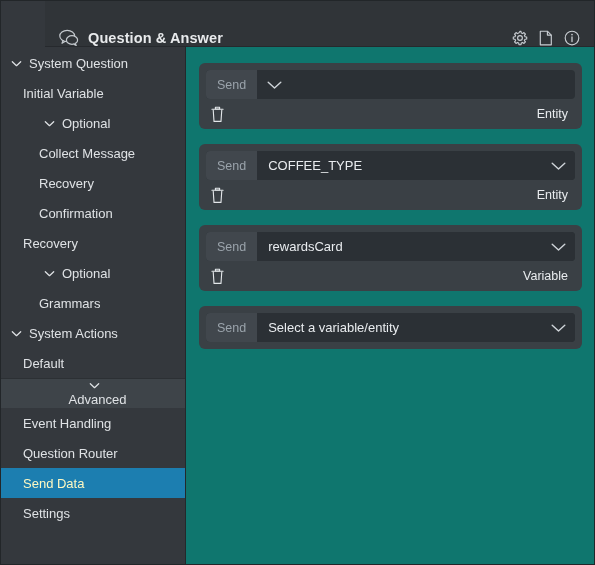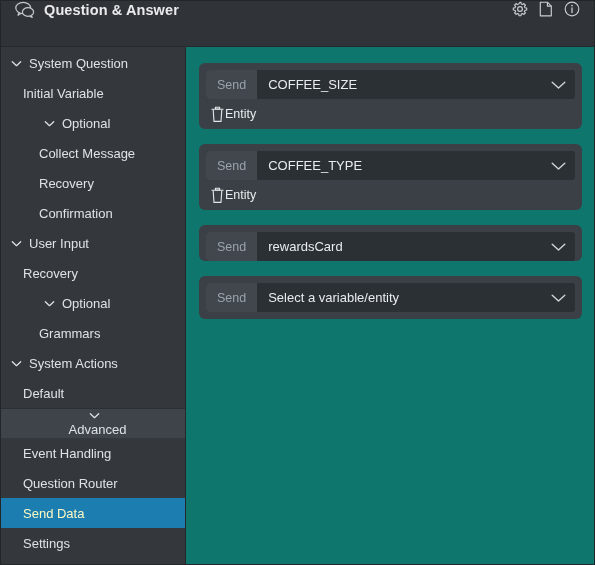--- a/index.html
+++ b/index.html
@@ -25,24 +25,25 @@
     border: 1px solid #222629;
     overflow: hidden;
   }
 
   
   .titlebar {
     height: 46px;
     min-height: 46px;
     background: #303438;
     display: flex;
-    align-items: flex-start;
+    align-items: flex-end;
     padding: 0 14px 0 14px;
     box-sizing: border-box;
     border-bottom: 1px solid #26292d;
+    margin-left: 44px;
   }
   .title-left {
     display: flex;
     align-items: center;
     gap: 9px;
     flex: 1;
   }
   .title-text {
     color: #e8eaec;
     font-size: 14.5px;
@@ -148,20 +149,21 @@
     width: 34px;
     display: flex;
     align-items: center;
     justify-content: center;
     background: #2b3035;
   }
   .card-footer {
     height: 30px;
     display: flex;
     align-items: center;
+    justify-content: space-between;
     padding: 0 7px 0 4px;
   }
   .type-label {
     color: #e9ecef;
     font-size: 12.5px;
   }
   .trash { display:block; line-height:0; cursor:pointer; }
 </style>
 </head>
 <body>
@@ -225,26 +227,20 @@
         </div>
         <div class="nav-item lvl3">
           <span>Collect Message</span>
         </div>
         <div class="nav-item lvl3">
           <span>Recovery</span>
         </div>
         <div class="nav-item lvl3">
           <span>Confirmation</span>
         </div>
-        <div class="nav-item lvl0 group">
-          <svg class="chev" viewBox="0 0 13 13">
-            <path d="M2.3 4.7 L6.5 8.7 L10.7 4.7" fill="none" stroke="currentColor" stroke-width="1.25" stroke-linecap="round" stroke-linejoin="round"></path>
-          </svg>
-          <span>User Input</span>
-        </div>
         <div class="nav-item lvl1">
           <span>Recovery</span>
         </div>
         <div class="nav-item lvl2">
           <svg class="chev" viewBox="0 0 13 13">
             <path d="M2.3 4.7 L6.5 8.7 L10.7 4.7" fill="none" stroke="currentColor" stroke-width="1.25" stroke-linecap="round" stroke-linejoin="round"></path>
           </svg>
           <span>Optional</span>
         </div>
         <div class="nav-item lvl3">
@@ -276,21 +272,20 @@
         </div>
         <div class="nav-item lvl1">
           <span>Settings</span>
         </div>
       </div>
 
     <div class="main" id="main">
         <div class="card">
           <div class="field-row">
             <div class="field-prefix">Send</div>
-            <div class="field-value">COFFEE_SIZE</div>
             <div class="field-chev">
               <svg width="17" height="12" viewBox="0 0 17 12">
                 <path d="M2.2 3.2 L8.5 9.0 L14.8 3.2" fill="none" stroke="#cfd4d9" stroke-width="1.4" stroke-linecap="round" stroke-linejoin="round"></path>
               </svg>
             </div>
           </div>
           <div class="card-footer">
             <span class="trash"><svg width="15" height="17" viewBox="0 0 15 17">
                 <path d="M5.4 1.2 H9.6 V3.0 H5.4 Z" fill="none" stroke="#e3e7ea" stroke-width="1.1" stroke-linejoin="round"></path>
                 <path d="M1.9 3.3 H13.1" stroke="#e3e7ea" stroke-width="1.1" stroke-linecap="round"></path>
@@ -321,20 +316,28 @@
         <div class="card">
           <div class="field-row">
             <div class="field-prefix">Send</div>
             <div class="field-value">rewardsCard</div>
             <div class="field-chev">
               <svg width="17" height="12" viewBox="0 0 17 12">
                 <path d="M2.2 3.2 L8.5 9.0 L14.8 3.2" fill="none" stroke="#cfd4d9" stroke-width="1.4" stroke-linecap="round" stroke-linejoin="round"></path>
               </svg>
             </div>
           </div>
+          <div class="card-footer">
+            <span class="trash"><svg width="15" height="17" viewBox="0 0 15 17">
+                <path d="M5.4 1.2 H9.6 V3.0 H5.4 Z" fill="none" stroke="#e3e7ea" stroke-width="1.1" stroke-linejoin="round"></path>
+                <path d="M1.9 3.3 H13.1" stroke="#e3e7ea" stroke-width="1.1" stroke-linecap="round"></path>
+                <path d="M3.2 3.6 L4.0 15.4 H11.0 L11.8 3.6" fill="none" stroke="#e3e7ea" stroke-width="1.1" stroke-linejoin="round"></path>
+              </svg></span>
+            <span class="type-label">Variable</span>
+          </div>
         </div>
         <div class="card compact">
           <div class="field-row">
             <div class="field-prefix">Send</div>
             <div class="field-value">Select a variable/entity</div>
             <div class="field-chev">
               <svg width="17" height="12" viewBox="0 0 17 12">
                 <path d="M2.2 3.2 L8.5 9.0 L14.8 3.2" fill="none" stroke="#cfd4d9" stroke-width="1.4" stroke-linecap="round" stroke-linejoin="round"></path>
               </svg>
             </div>

